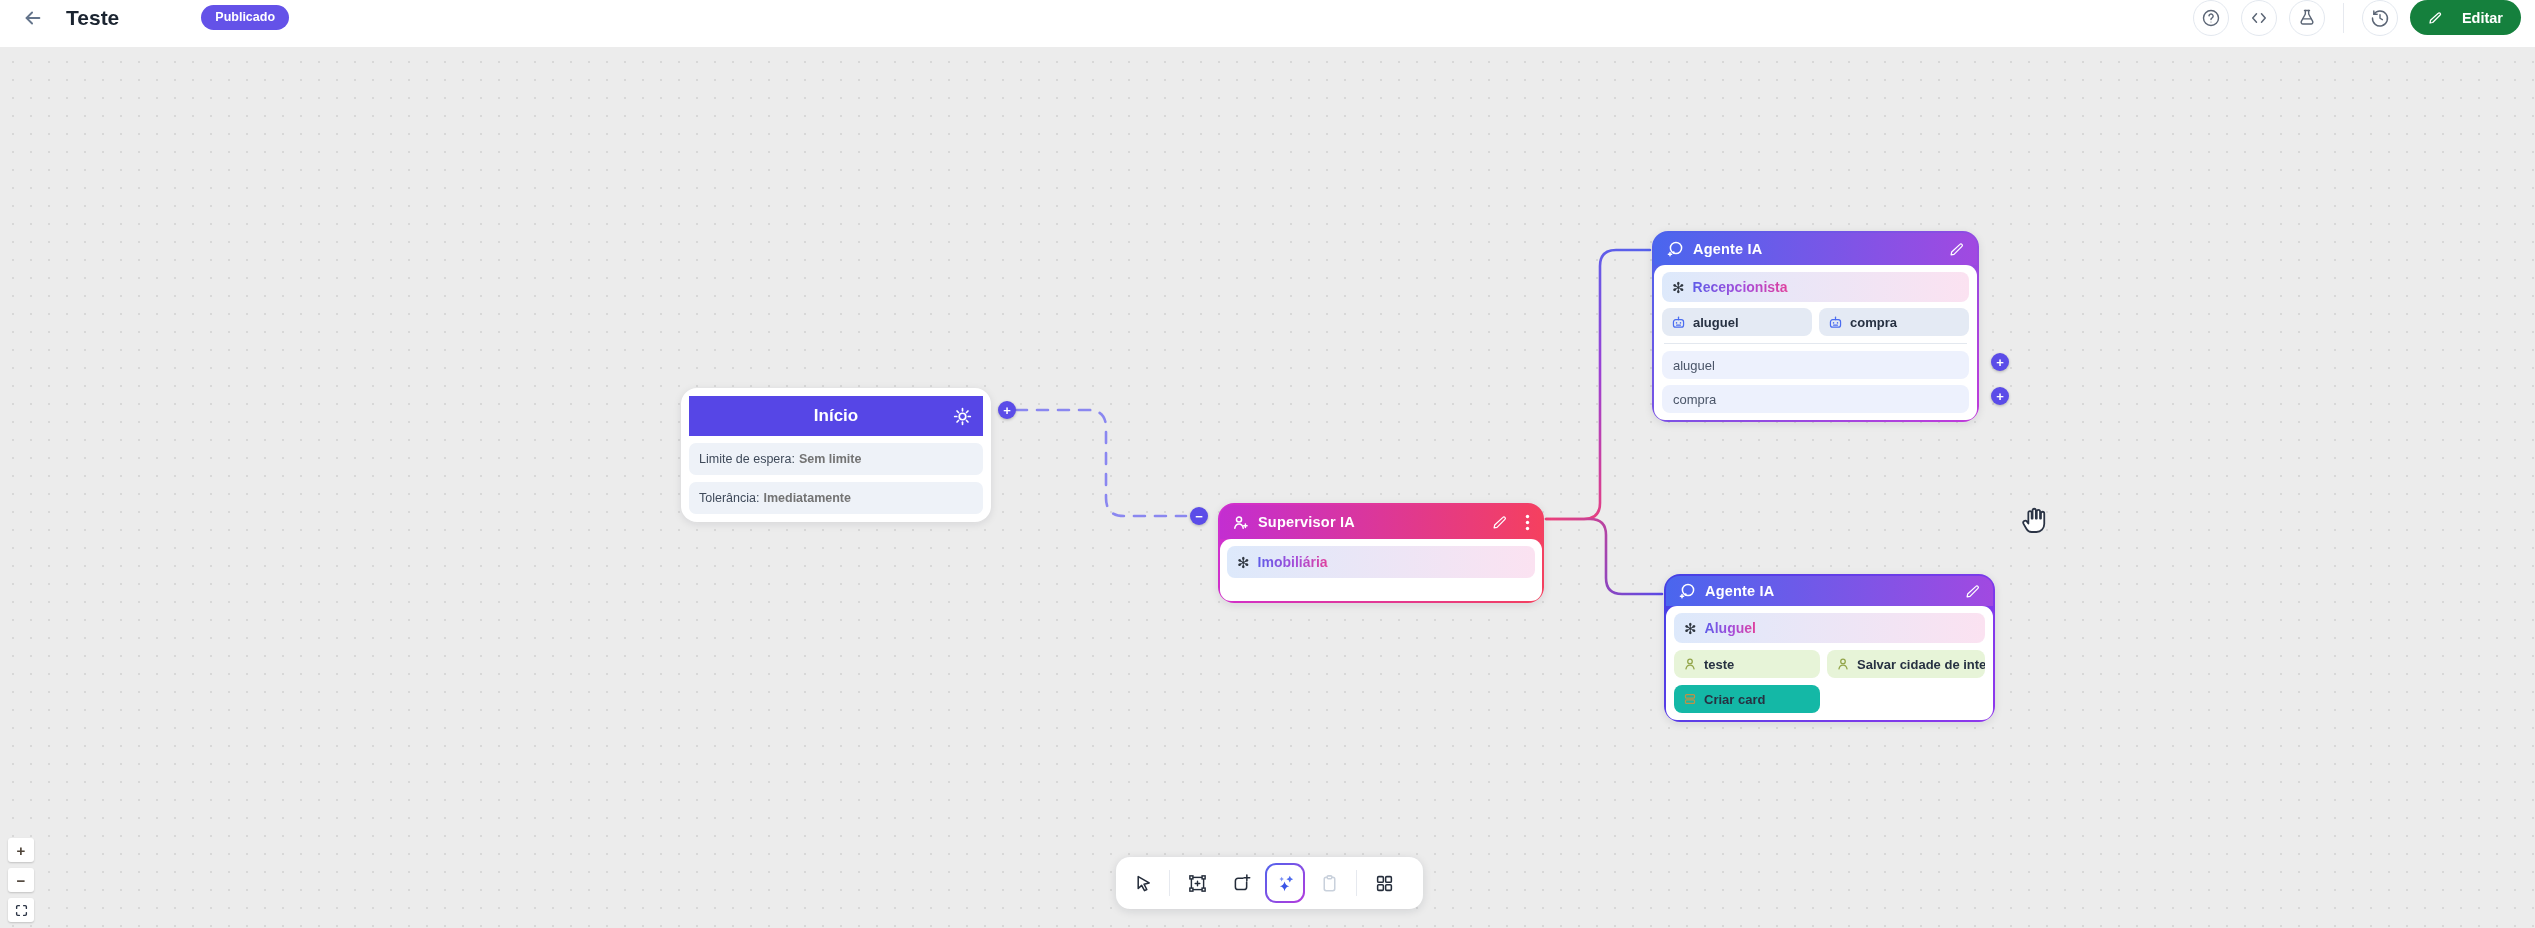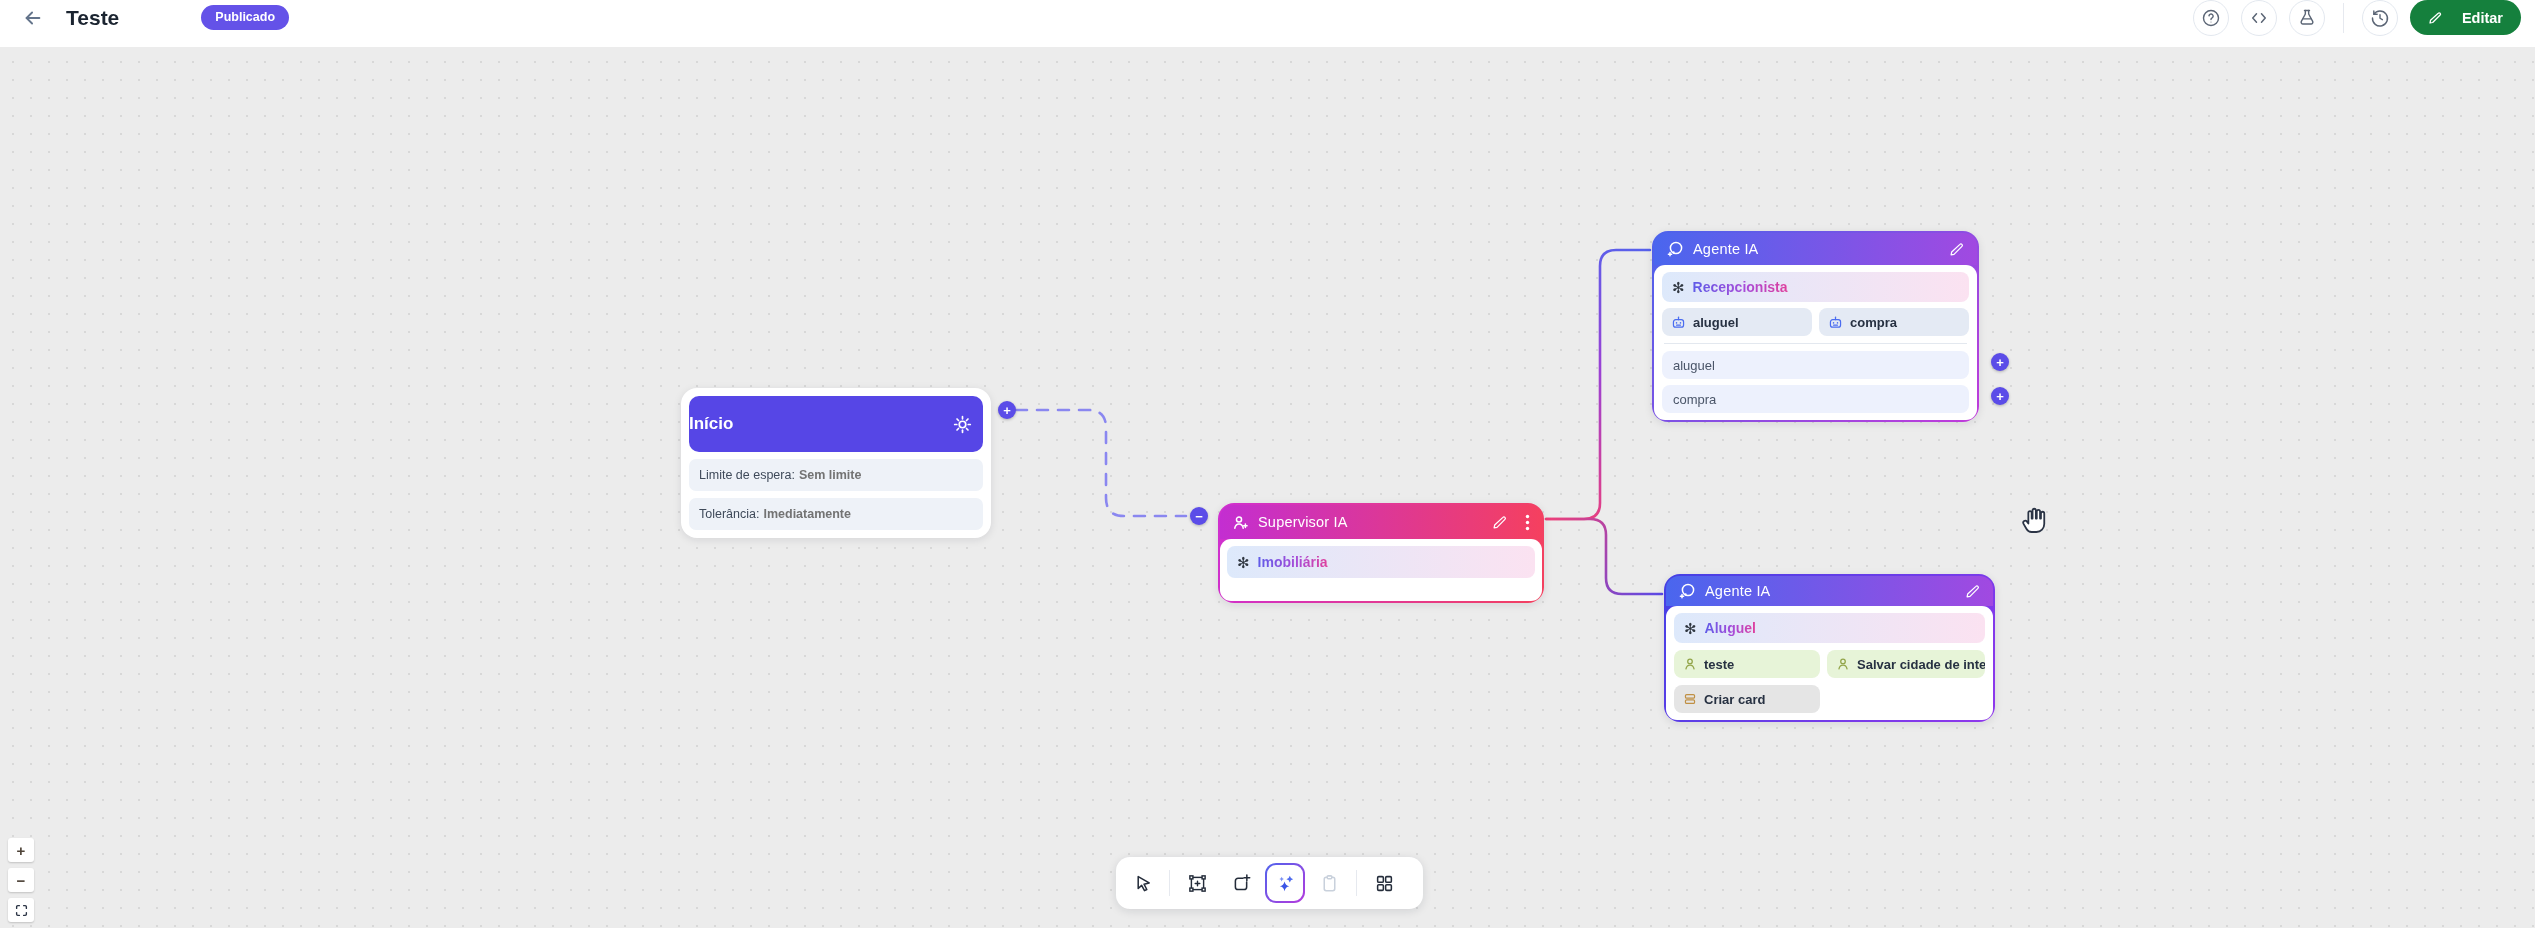--- a/index.html
+++ b/index.html
@@ -22,38 +22,38 @@
   #canvas { position:absolute; top:47px; left:0; width:2535px; height:881px;
     background-color:#ececec;
     background-image:radial-gradient(circle, #d8d8d8 1.4px, transparent 1.5px);
     background-size:18px 18px; background-position:4px 6px; }
   #edges { position:absolute; top:0; left:0; pointer-events:none; z-index:1; }
 
   
   .node { position:absolute; z-index:10; }
   .g-wrap { border-radius:16px; padding:2px; box-shadow:0 2px 8px rgba(15,23,42,.10); display:flex; flex-direction:column; }
   .n-head { display:flex; align-items:center; gap:9px; padding:0 12px; color:#fff; }
-  .n-title { font-size:14.5px; font-weight:normal; letter-spacing:.2px; white-space:nowrap; }
+  .n-title { font-size:14.5px; font-weight:bold; letter-spacing:.2px; white-space:nowrap; }
   .n-body { background:#fff; border-radius:11px; flex:1; }
   .model-row { border-radius:8px; background:linear-gradient(90deg,#dde9fb,#fbe2f1); display:flex; align-items:center; gap:8px; padding:0 10px; }
   .openai-glyph { font-size:15px; color:#2f3640; line-height:1; }
   .grad-text { font-size:14px; font-weight:bold;
     background:linear-gradient(90deg,#5f5be8 0%,#a84bd8 55%,#e0409c 100%);
     -webkit-background-clip:text; background-clip:text; color:transparent; white-space:nowrap; }
   .chip { border-radius:8px; display:flex; align-items:center; gap:7px; padding:0 9px; font-size:13px; font-weight:600; color:#273142; white-space:nowrap; overflow:hidden; }
   .chip-gray { background:#e4eaf4; }
   .chip-green { background:#e7f4d8; }
-  .chip-amber { background:#e5e5e5; }
+  .chip-amber { background:#14b8a6; }
   .out-row { border-radius:8px; background:#edf1fd; display:flex; align-items:center; padding:0 11px; font-size:13px; color:#4a5568; }
   .head-spacer { flex:1; }
   .head-icon { display:flex; align-items:center; justify-content:center; cursor:pointer; }
 
   
   #node-inicio { left:681px; top:341px; width:310px; background:#fff; border-radius:16px; padding:8px; box-shadow:0 2px 8px rgba(15,23,42,.10); }
-  .inicio-head { height:56px; border-radius:10px; background:#5646e6; display:flex; align-items:center; position:relative; }
+  .inicio-head { height:40px; border-radius:0; background:#5646e6; display:flex; align-items:center; justify-content:center; position:relative; }
   .inicio-title { color:#fff; font-size:17px; font-weight:bold; }
   .inicio-gear { position:absolute; right:11px; top:0; bottom:0; display:flex; align-items:center; cursor:pointer; }
   .inicio-row { margin-top:7px; height:26px; border-radius:7px; background:#eef2f8; display:flex; align-items:center; padding:16px 10px; font-size:12.5px; color:#3f4a5a; white-space:nowrap; }
   .inicio-row b { color:#737373; margin-left:4px; }
 
   
   .port-btn { position:absolute; width:18px; height:18px; border-radius:50%; background:#5b4ce8; color:#fff; display:flex; align-items:center; justify-content:center; font-size:13px; font-weight:bold; line-height:1; z-index:12; cursor:pointer; box-shadow:0 1px 3px rgba(0,0,0,.25); }
 
   
   .toolbar { position:absolute; left:1116px; top:810px; width:307px; height:52px; background:#fff; border-radius:14px; box-shadow:0 2px 10px rgba(15,23,42,.12); display:flex; align-items:center; padding:0 6px; gap:4px; z-index:30; }

